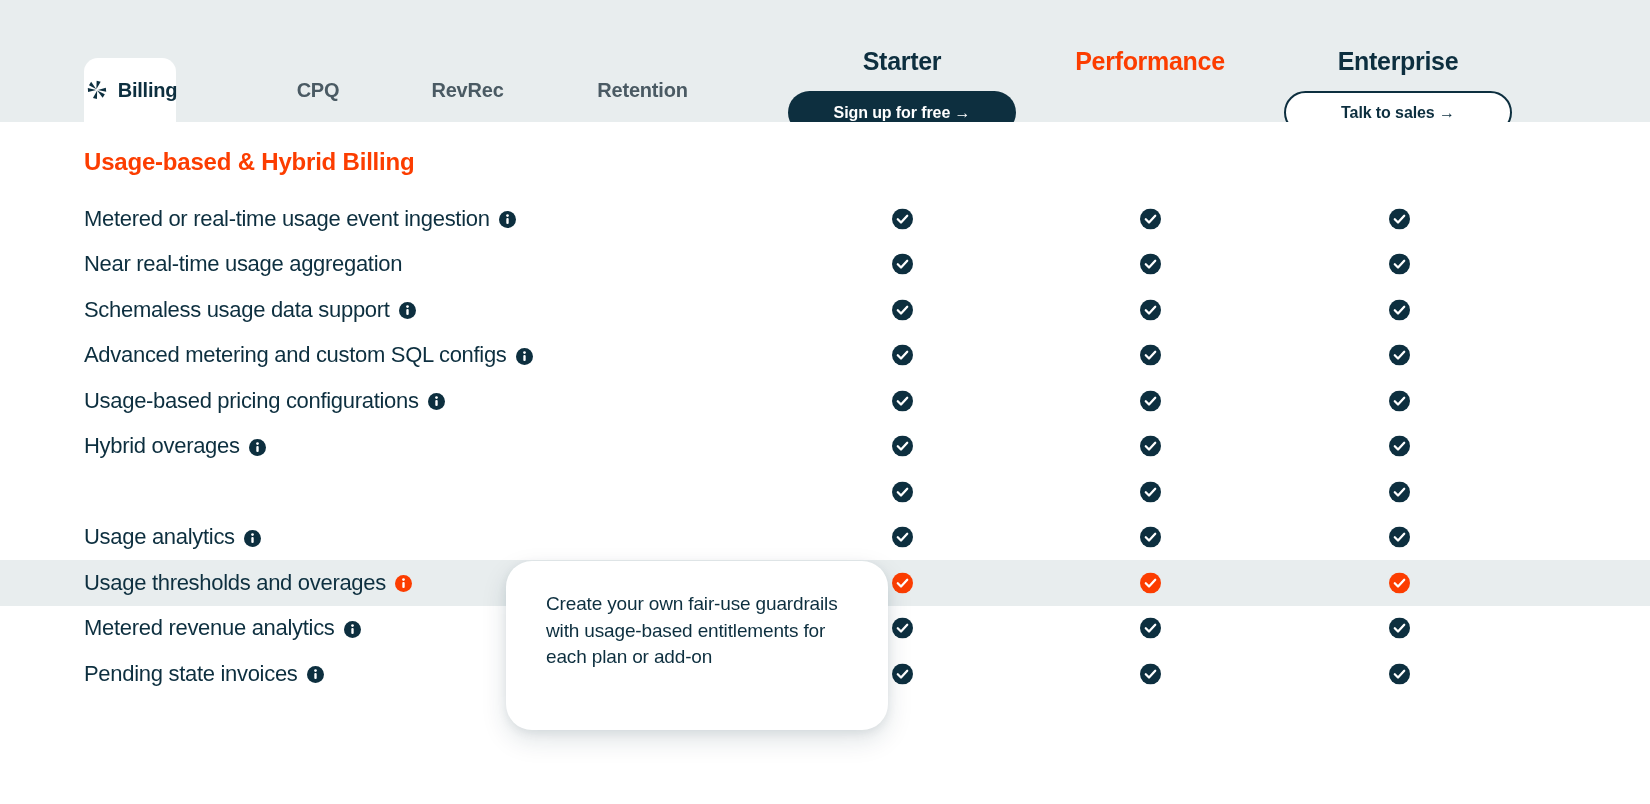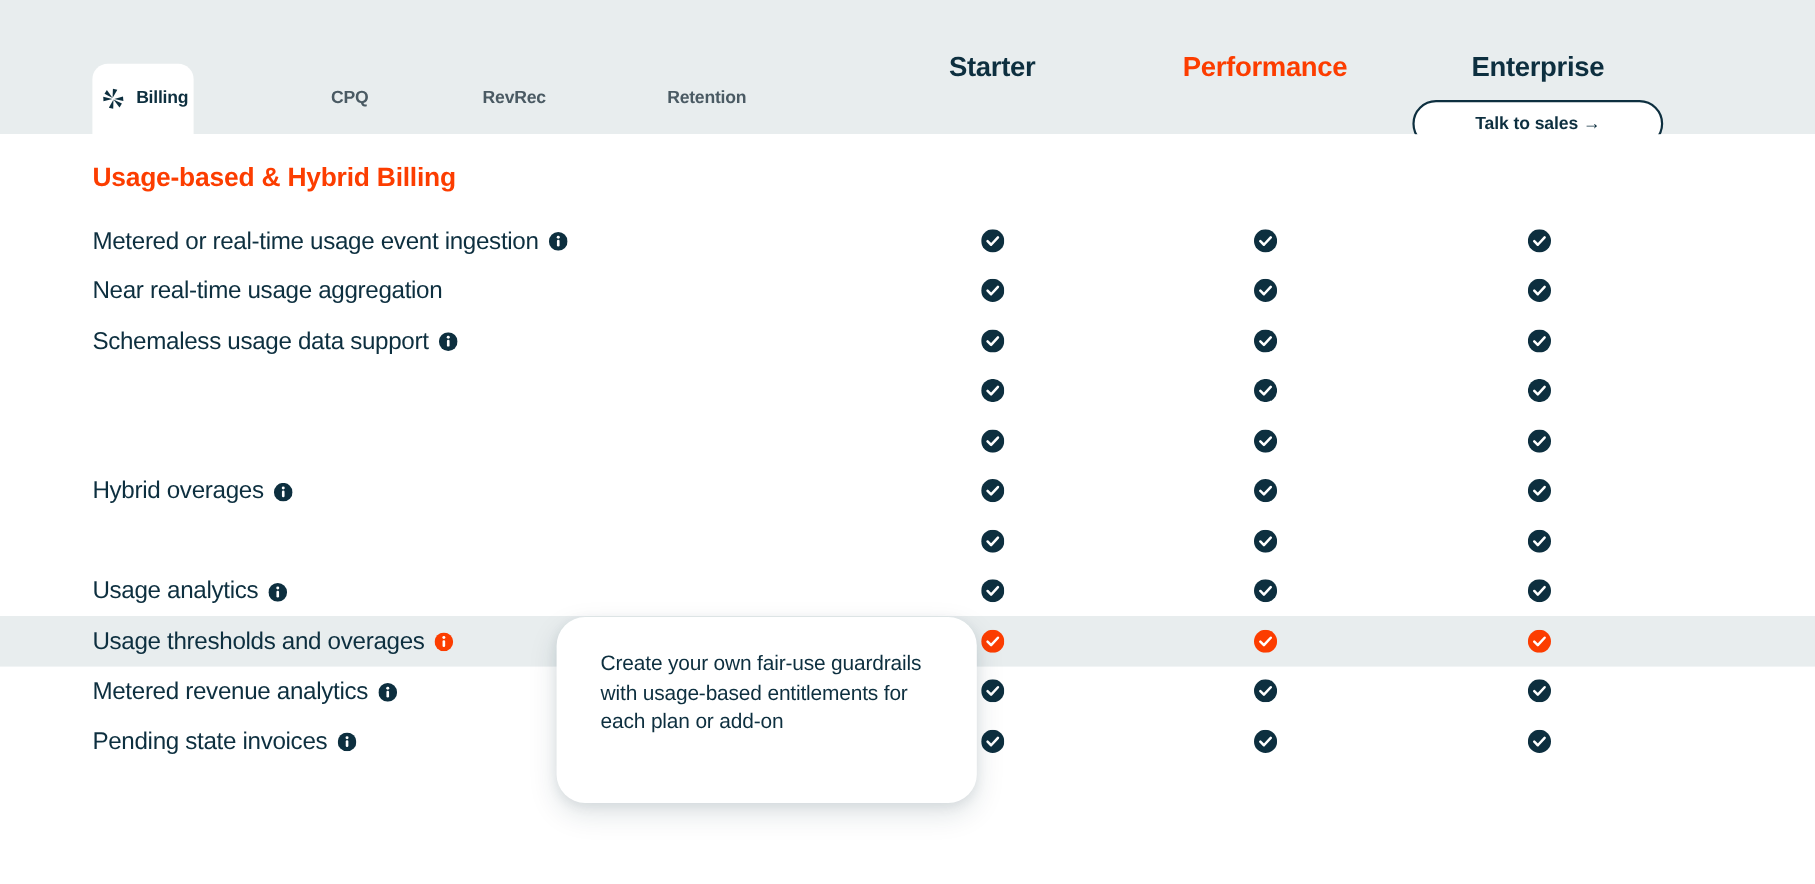--- a/index.html
+++ b/index.html
@@ -95,21 +95,21 @@
     height: 122px;
   }
   .tab {
     position: absolute;
     bottom: 0;
     height: 64px;
     display: flex;
     align-items: center;
     justify-content: center;
     gap: 11px;
-    font-size: 16px;
+    font-size: 20px;
     font-weight: bold;
     letter-spacing: -0.2px;
     color: #4a5a63;
     cursor: pointer;
     white-space: nowrap;
   }
   .tab.active {
     background: #ffffff;
     color: #0d2f3f;
     border-radius: 14px 14px 0 0;
@@ -222,20 +222,21 @@
 <body>
 
 <div class="page">
 
   <div class="header-band"></div>
 
   <div class="plan-headers">
 
     <div class="plan-col plan-col-0">
       <div class="plan-name navy">Starter</div>
+      <div class="cta-btn cta-dark">Sign up for free →</div>
     </div>
 
     <div class="plan-col plan-col-1">
       <div class="plan-name orange">Performance</div>
     </div>
 
     <div class="plan-col plan-col-2">
       <div class="plan-name navy">Enterprise</div>
       <div class="cta-btn cta-outline">Talk to sales →</div>
     </div>
@@ -346,40 +347,56 @@
             </svg>
           </div>
           <div class="check-cell cc-2">
             <svg class="check-icon" viewBox="0 0 24 24">
               <circle cx="12" cy="12" r="12" fill="#0d2f3f"></circle>
               <path d="M6.6 12.3 L10.3 16.0 L17.4 8.3" fill="none" stroke="#ffffff" stroke-width="2.6" stroke-linecap="round" stroke-linejoin="round"></path>
             </svg>
           </div>
         </div>
         <div class="row">
-          <div class="check-cell cc-0">
-            <svg class="check-icon" viewBox="0 0 24 24">
-              <circle cx="12" cy="12" r="12" fill="#0d2f3f"></circle>
-              <path d="M6.6 12.3 L10.3 16.0 L17.4 8.3" fill="none" stroke="#ffffff" stroke-width="2.6" stroke-linecap="round" stroke-linejoin="round"></path>
-            </svg>
-          </div>
-          <div class="check-cell cc-1">
-            <svg class="check-icon" viewBox="0 0 24 24">
-              <circle cx="12" cy="12" r="12" fill="#0d2f3f"></circle>
-              <path d="M6.6 12.3 L10.3 16.0 L17.4 8.3" fill="none" stroke="#ffffff" stroke-width="2.6" stroke-linecap="round" stroke-linejoin="round"></path>
-            </svg>
-          </div>
-          <div class="check-cell cc-2">
-            <svg class="check-icon" viewBox="0 0 24 24">
-              <circle cx="12" cy="12" r="12" fill="#0d2f3f"></circle>
-              <path d="M6.6 12.3 L10.3 16.0 L17.4 8.3" fill="none" stroke="#ffffff" stroke-width="2.6" stroke-linecap="round" stroke-linejoin="round"></path>
-            </svg>
-          </div>
-        </div>
-        <div class="row">
+          <div class="row-label">
+            <span>Advanced metering and custom SQL configs</span>
+            <svg class="info-icon" viewBox="0 0 20 20">
+              <circle cx="10" cy="10" r="10" fill="#0d2f3f"></circle>
+              <circle cx="10" cy="5.4" r="1.6" fill="#ffffff"></circle>
+              <rect x="8.6" y="8.2" width="2.8" height="7.2" rx="1.3" fill="#ffffff"></rect>
+            </svg>
+          </div>
+          <div class="check-cell cc-0">
+            <svg class="check-icon" viewBox="0 0 24 24">
+              <circle cx="12" cy="12" r="12" fill="#0d2f3f"></circle>
+              <path d="M6.6 12.3 L10.3 16.0 L17.4 8.3" fill="none" stroke="#ffffff" stroke-width="2.6" stroke-linecap="round" stroke-linejoin="round"></path>
+            </svg>
+          </div>
+          <div class="check-cell cc-1">
+            <svg class="check-icon" viewBox="0 0 24 24">
+              <circle cx="12" cy="12" r="12" fill="#0d2f3f"></circle>
+              <path d="M6.6 12.3 L10.3 16.0 L17.4 8.3" fill="none" stroke="#ffffff" stroke-width="2.6" stroke-linecap="round" stroke-linejoin="round"></path>
+            </svg>
+          </div>
+          <div class="check-cell cc-2">
+            <svg class="check-icon" viewBox="0 0 24 24">
+              <circle cx="12" cy="12" r="12" fill="#0d2f3f"></circle>
+              <path d="M6.6 12.3 L10.3 16.0 L17.4 8.3" fill="none" stroke="#ffffff" stroke-width="2.6" stroke-linecap="round" stroke-linejoin="round"></path>
+            </svg>
+          </div>
+        </div>
+        <div class="row">
+          <div class="row-label">
+            <span>Usage-based pricing configurations</span>
+            <svg class="info-icon" viewBox="0 0 20 20">
+              <circle cx="10" cy="10" r="10" fill="#0d2f3f"></circle>
+              <circle cx="10" cy="5.4" r="1.6" fill="#ffffff"></circle>
+              <rect x="8.6" y="8.2" width="2.8" height="7.2" rx="1.3" fill="#ffffff"></rect>
+            </svg>
+          </div>
           <div class="check-cell cc-0">
             <svg class="check-icon" viewBox="0 0 24 24">
               <circle cx="12" cy="12" r="12" fill="#0d2f3f"></circle>
               <path d="M6.6 12.3 L10.3 16.0 L17.4 8.3" fill="none" stroke="#ffffff" stroke-width="2.6" stroke-linecap="round" stroke-linejoin="round"></path>
             </svg>
           </div>
           <div class="check-cell cc-1">
             <svg class="check-icon" viewBox="0 0 24 24">
               <circle cx="12" cy="12" r="12" fill="#0d2f3f"></circle>
               <path d="M6.6 12.3 L10.3 16.0 L17.4 8.3" fill="none" stroke="#ffffff" stroke-width="2.6" stroke-linecap="round" stroke-linejoin="round"></path>

